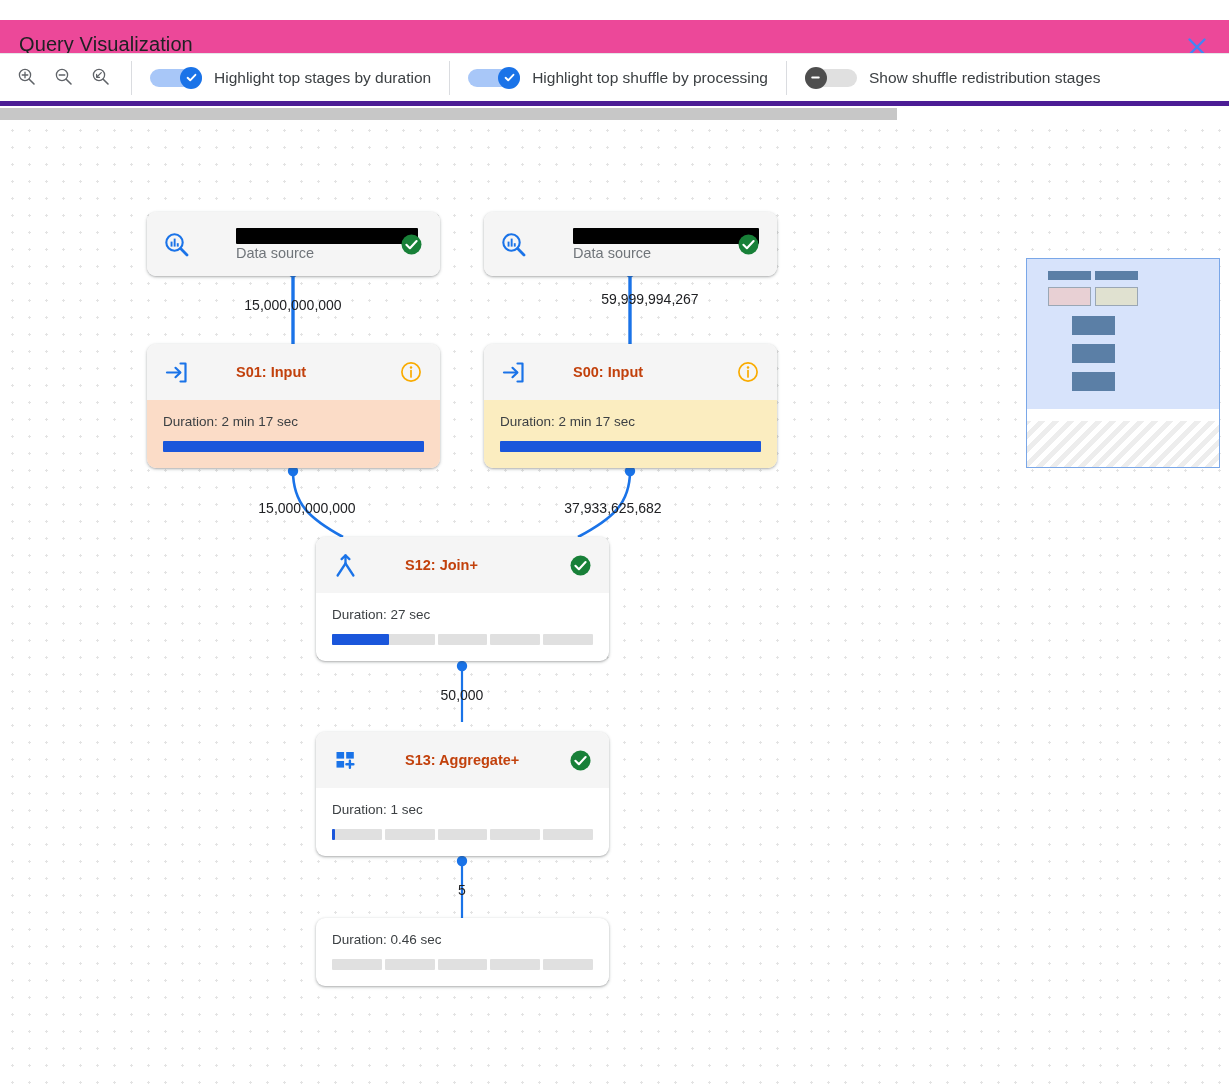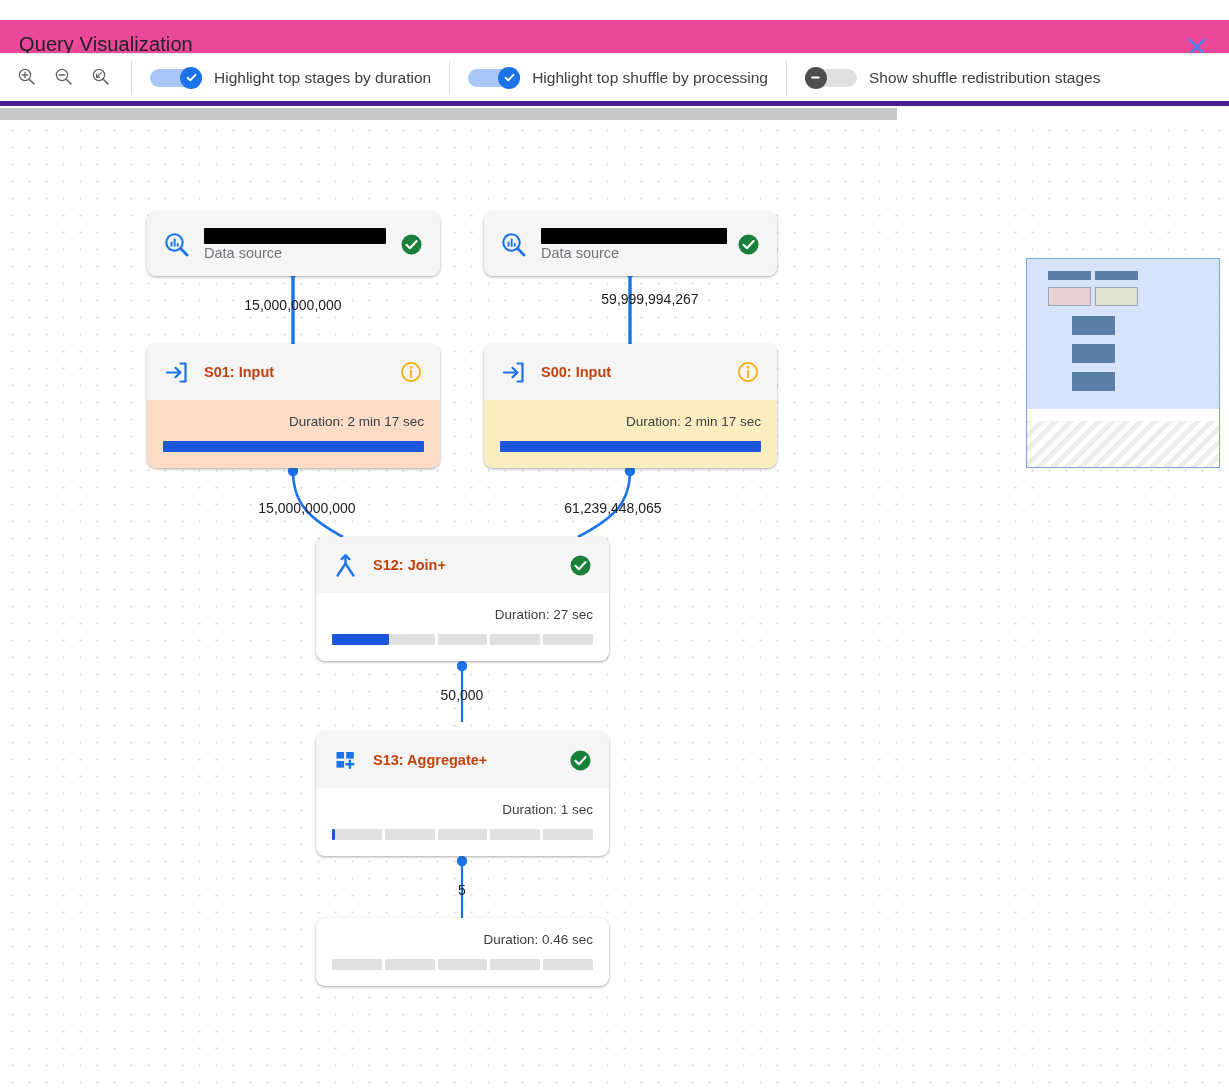--- a/index.html
+++ b/index.html
@@ -82,32 +82,33 @@
     position:absolute;
     background:#fff;
     border-radius:9px;
     box-shadow:0 1px 2px rgba(60,64,67,.30), 0 1px 3px 1px rgba(60,64,67,.12);
     overflow:hidden;
     cursor:pointer;
   }
   .node-head {
     display:flex; align-items:center; height:56px; padding:0 16px 0 14px;
     background:#F5F5F5;
+    gap:32px;
   }
   .node-icon { width:30px; flex:0 0 30px; display:flex; align-items:center; justify-content:center; }
   .node-titlewrap { flex:1 1 auto; padding-left:13px; min-width:0; }
   .node-title { font-size:14.5px; font-weight:bold; color:#c2410c; }
   .redact-bar { height:16px; background:#000; border-radius:1px; }
   .node-sub { font-size:14.5px; color:#70757a; margin-top:1px; }
   .node-status { width:26px; flex:0 0 26px; display:flex; align-items:center; justify-content:center; }
 
   .node-body { padding:14px 16px 16px 16px; }
   .node-body.peach  { background:#FBDCC7; }
   .node-body.yellow { background:#FBEDC0; }
-  .duration-text { font-size:13.5px; color:#3c4043; margin-bottom:12px; font-weight:normal;text-align:right; }
+  .duration-text { font-size:13.5px; color:#3c4043; margin-bottom:12px; font-weight:normal; }
   .pbar { position:relative; height:11px; width:100%; }
   .pbar .seg-row { position:absolute; inset:0; display:flex; gap:3px; }
   .pbar .seg { flex:1 1 0; background:#e0e0e0; border-radius:1px; }
   .pbar .fill {
     position:absolute; left:0; top:0; height:11px; background:#1A56DB; border-radius:1px;
   }
 
   
   .node.datasource .node-head { height:64px; }
 
@@ -245,21 +246,21 @@
       <path d="M462,547 L462,603" stroke="#1A73E8" stroke-width="2.2" fill="none"></path>
       <circle cx="462" cy="547" r="5.2" fill="#1A73E8"></circle>
 
       <path d="M462,742 L462,799" stroke="#1A73E8" stroke-width="2.2" fill="none"></path>
       <circle cx="462" cy="742" r="5.2" fill="#1A73E8"></circle>
     </svg>
 
     <div class="edge-label" style="left:293px; top:178px;">15,000,000,000</div>
     <div class="edge-label" style="left:630px; top:172px;margin-left:20px;">59,999,994,267</div>
     <div class="edge-label" style="left:307px; top:381px;">15,000,000,000</div>
-    <div class="edge-label" style="left:613px; top:381px;">61,239,448,065</div>
+    <div class="edge-label" style="left:613px; top:381px;">37,933,625,682</div>
     <div class="edge-label" style="left:462px; top:568px;">50,000</div>
     <div class="edge-label" style="left:462px; top:763px;">5</div>
 
     <div class="node datasource" style="left:147px; top:93px; width:293px;">
       <div class="node-head">
         <span class="node-icon">
           <svg width="27" height="27" viewBox="0 0 27 27">
             <circle cx="11.5" cy="11.5" r="8.2" fill="none" stroke="#1A73E8" stroke-width="2.1"></circle>
             <path d="M17.6 17.6 L24 24" stroke="#1A73E8" stroke-width="2.8" stroke-linecap="round"></path>
             <rect x="7.6" y="10.6" width="1.9" height="5" fill="#1A73E8"></rect>

